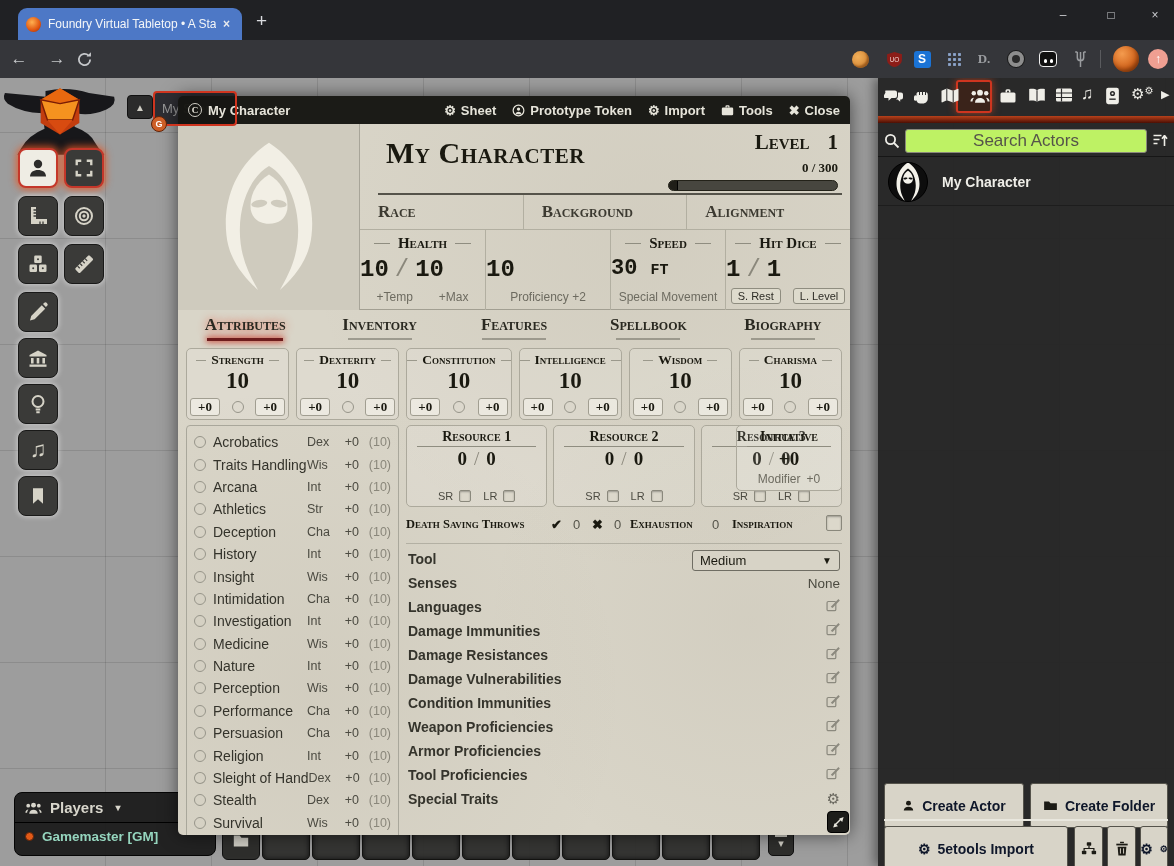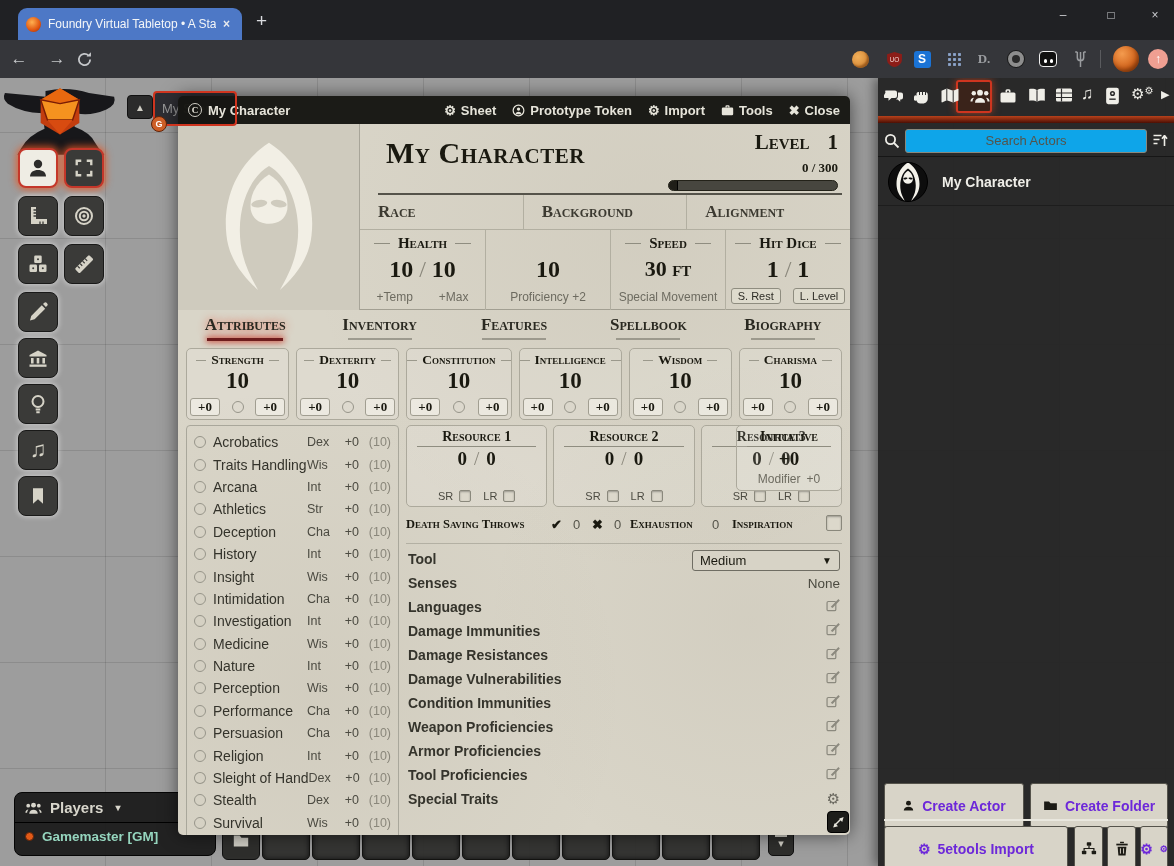--- a/index.html
+++ b/index.html
@@ -66,21 +66,21 @@
 #xp-fill{width:9px;height:100%;background:#1f1e18;border-right:1px solid #000}
 #name-hr{position:absolute;left:18px;right:8px;top:69px;height:2px;background:#55534a}
 #fields{position:absolute;left:0;right:0;top:71px;height:35px;display:flex;border-bottom:1px solid #b2afa1}
 #fields .fld{height:100%;display:flex;align-items:center;padding-left:18px;font-size:17px;color:#3c3a31}
 #fields .fld+.fld{border-left:1px solid #b2afa1}
 #stats{position:absolute;left:0;right:0;top:106px;height:80px;display:flex}
 .stat{height:100%;position:relative}
 .stat+.stat{border-left:1px solid #b2afa1}
 .s-title{margin-top:5px;text-align:center;font-size:15px;color:#1b1a12;display:flex;align-items:center;justify-content:center;gap:8px}
 .s-title:before,.s-title:after{content:"";height:1px;background:#8f8d80;width:16px;flex:0 0 auto}
-.s-val{position:absolute;left:0;right:0;top:26px;text-align:center;font-family:Liberation Serif, serif;font-weight:bold;font-size:24px}
+.s-val{position:absolute;left:0;right:0;top:26px;text-align:left;font-family:Liberation Mono, monospace;font-weight:bold;font-size:24px}
 .s-val .sl{color:#8a877b;font-weight:normal;padding:0 6px}
 .s-foot{position:absolute;left:0;right:0;bottom:6px;display:flex;justify-content:center;gap:26px;font-size:12px;color:#6d6b60}
 .rest-btn{font-size:11px;color:#2e2d26;background:#dedbcd;border:1px solid #8f8d80;border-radius:3px;padding:1px 6px}
 
 #sheet-tabs{position:absolute;left:0;right:0;top:191px;height:30px;display:flex}
 .stab{flex:1;text-align:center;font-size:17px;color:#2a2921}
 .stab .ul{height:2px;width:64px;margin:3px auto 0;background:rgba(110,108,96,.55)}
 .stab.active{text-shadow:0 0 9px rgba(235,80,55,.95)}
 .stab.active .ul{height:3px;width:76px;background:#6e1d1d;box-shadow:0 0 6px 1px rgba(200,45,30,.9)}
 
@@ -123,26 +123,26 @@
 .t-none{font-size:13.5px;color:#4b4a40;top:4px}
 .t-gear{font-size:15px;color:#6b6960;top:2px}
 #resize{position:absolute;right:1px;bottom:2px;width:22px;height:22px;background:#1d1d1a;border:1px solid #000;border-radius:4px;display:flex;align-items:center;justify-content:center}
 
 #sidebar{position:absolute;left:878px;top:78px;width:296px;height:788px;background:rgba(37,37,37,.97);z-index:15;box-shadow:-4px 0 10px rgba(0,0,0,.4)}
 #sb-tabs{position:absolute;left:0;top:0;right:0;height:38px}
 .sbtab{position:absolute;top:9px;color:#efeee8}
 #sb-active-box{position:absolute;left:78px;top:2px;width:36px;height:33px;border:2px solid #cf351f;border-radius:3px;background:#3a231a;box-shadow:0 0 8px rgba(210,70,30,.7)}
 #sb-glow{position:absolute;left:0;right:0;top:38px;height:7px;background:linear-gradient(to bottom,#b8411b,#4c0f04)}
 #sb-search{position:absolute;left:0;right:0;top:47px;height:32px;border-bottom:1px solid #161616;display:flex;align-items:center;padding:0 6px;gap:5px}
-#sb-search input{flex:1;height:24px;background:#0ea5e9;border:1px solid #8a887c;border-radius:3px;text-align:center;font-size:13px;color:#3a392f;font-family:"Liberation Sans",sans-serif;outline:none}
+#sb-search input{flex:1;height:24px;background:#bef264;border:1px solid #8a887c;border-radius:3px;text-align:center;font-size:17px;color:#3a392f;font-family:"Liberation Sans",sans-serif;outline:none}
 #sb-search input::placeholder{color:#55544a}
 #actor-row{position:absolute;left:0;right:0;top:80px;height:48px;border-bottom:1px solid #1d1d1d;display:flex;align-items:center;gap:14px;padding:0 10px}
 #actor-row .av{width:40px;height:40px;border-radius:50%;background:#0d0d0d;border:1px solid #000;display:flex;align-items:center;justify-content:center;overflow:hidden}
 #actor-row .anm{color:#efeee8;font-weight:bold;font-size:14px}
-.sb-btn{position:absolute;height:45px;background:#d8d4c8;border:1px solid #55534b;border-radius:3px;display:flex;align-items:center;justify-content:center;gap:7px;font-size:14px;font-weight:bold;color:#6d28d9}
+.sb-btn{position:absolute;height:45px;background:#d8d4c8;border:1px solid #55534b;border-radius:3px;display:flex;align-items:center;justify-content:center;gap:7px;font-size:14px;font-weight:bold;color:#0f172a}
 #white-hr{position:absolute;left:6px;right:6px;top:741px;height:2px;background:#e9e7de}
 .sq-ic{justify-content:center}
 
 .ic-txt{line-height:1}
 </style>
 </head>
 <body>
 
 <div id="tabstrip">
   <div id="tab">

